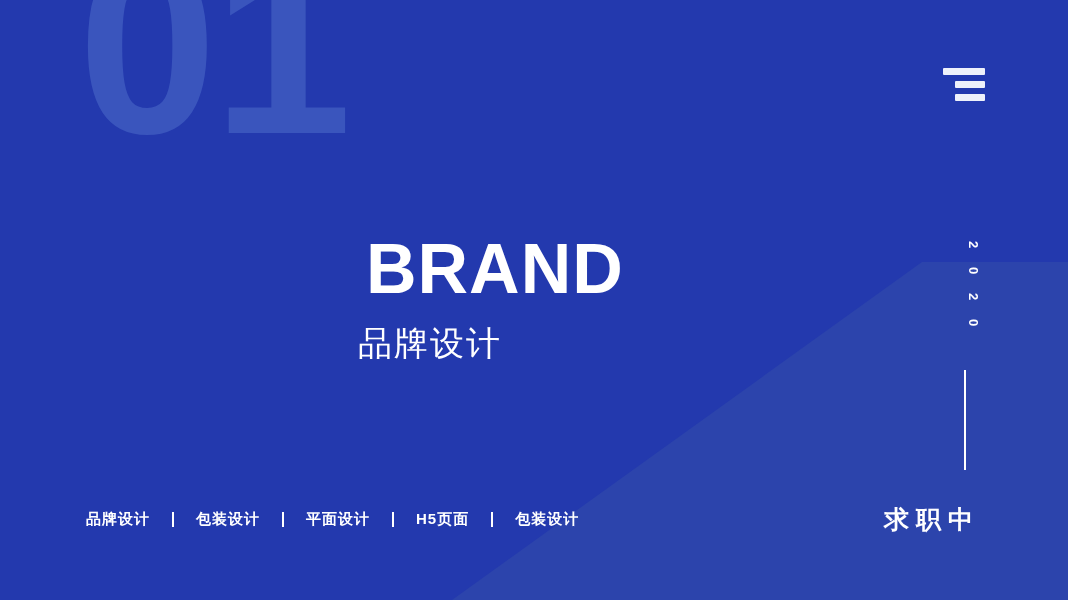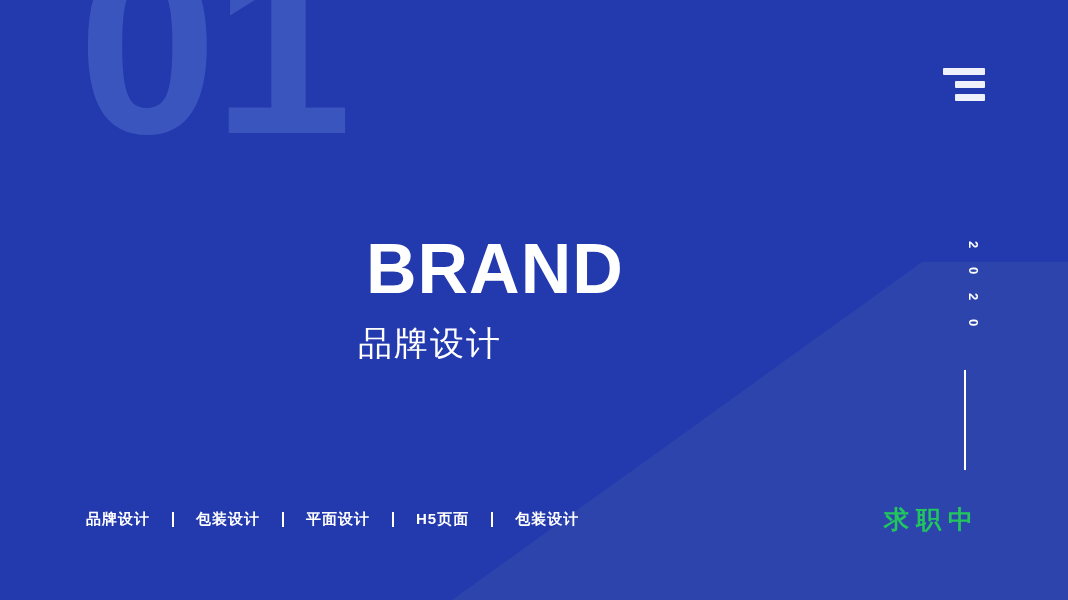--- a/index.html
+++ b/index.html
@@ -112,21 +112,21 @@
     background: #ffffff;
   }
 
   
   .status-text {
     position: absolute;
     right: 88px;
     top: 503px;
     font-size: 25px;
     font-weight: 700;
-    color: #22c55e;
+    color: #ffffff;
     letter-spacing: 7px;
     white-space: nowrap;
   }
 
   
   .bottom-nav {
     position: absolute;
     left: 86px;
     top: 510px;
     display: flex;

